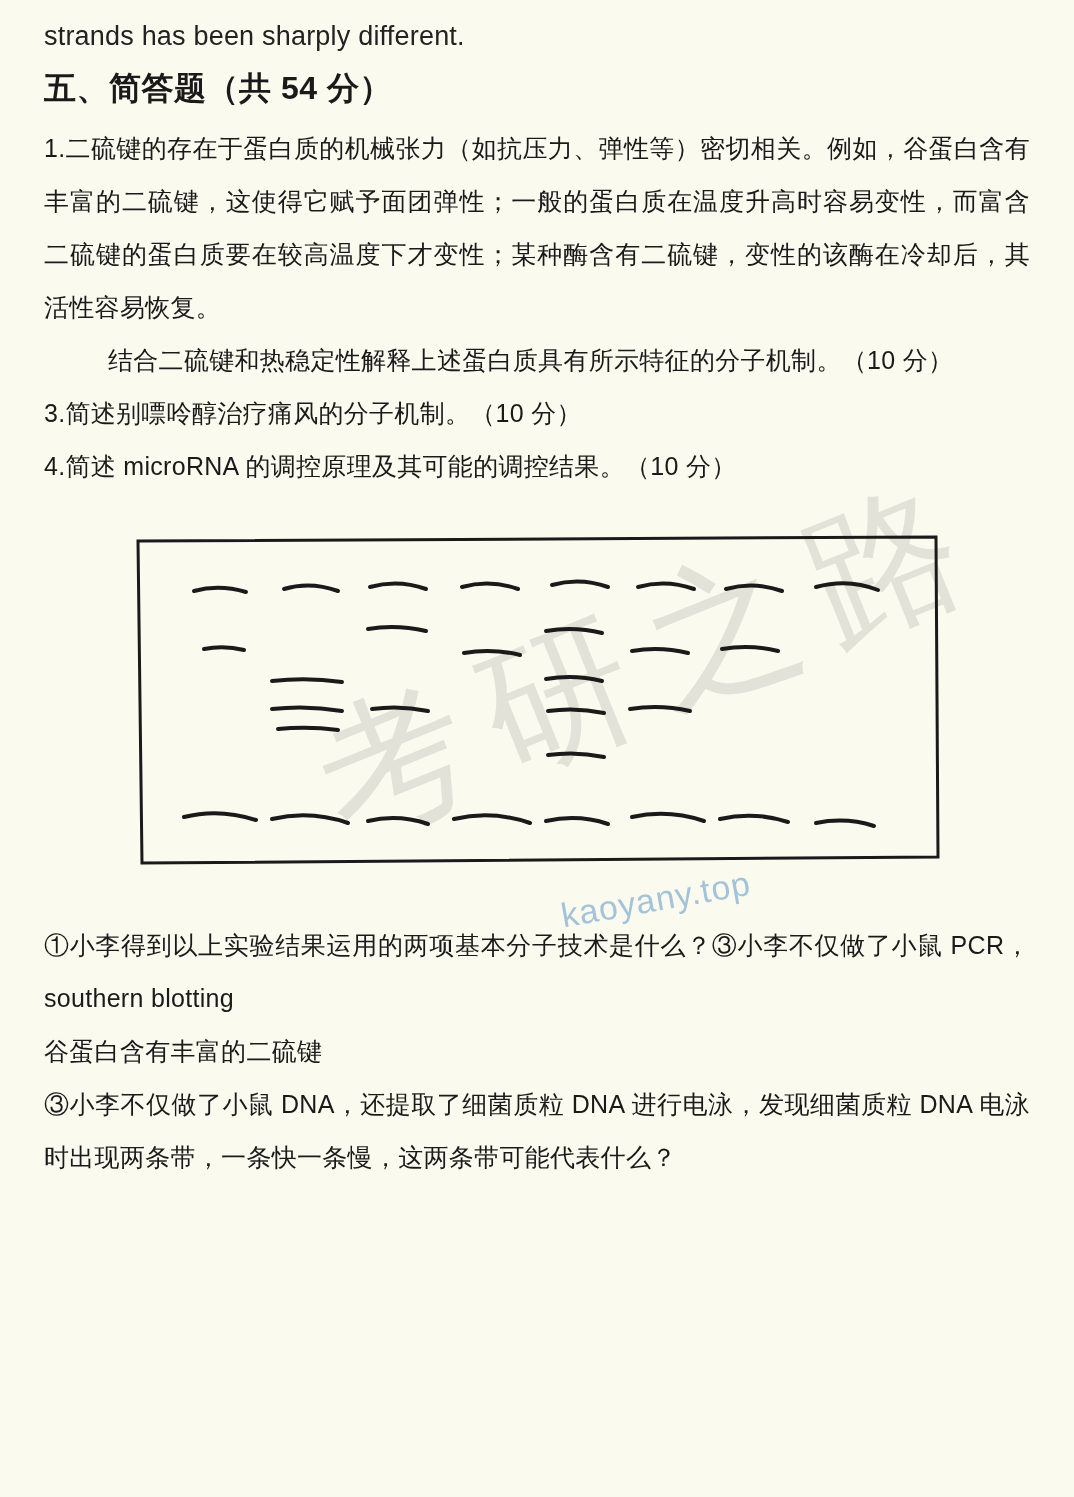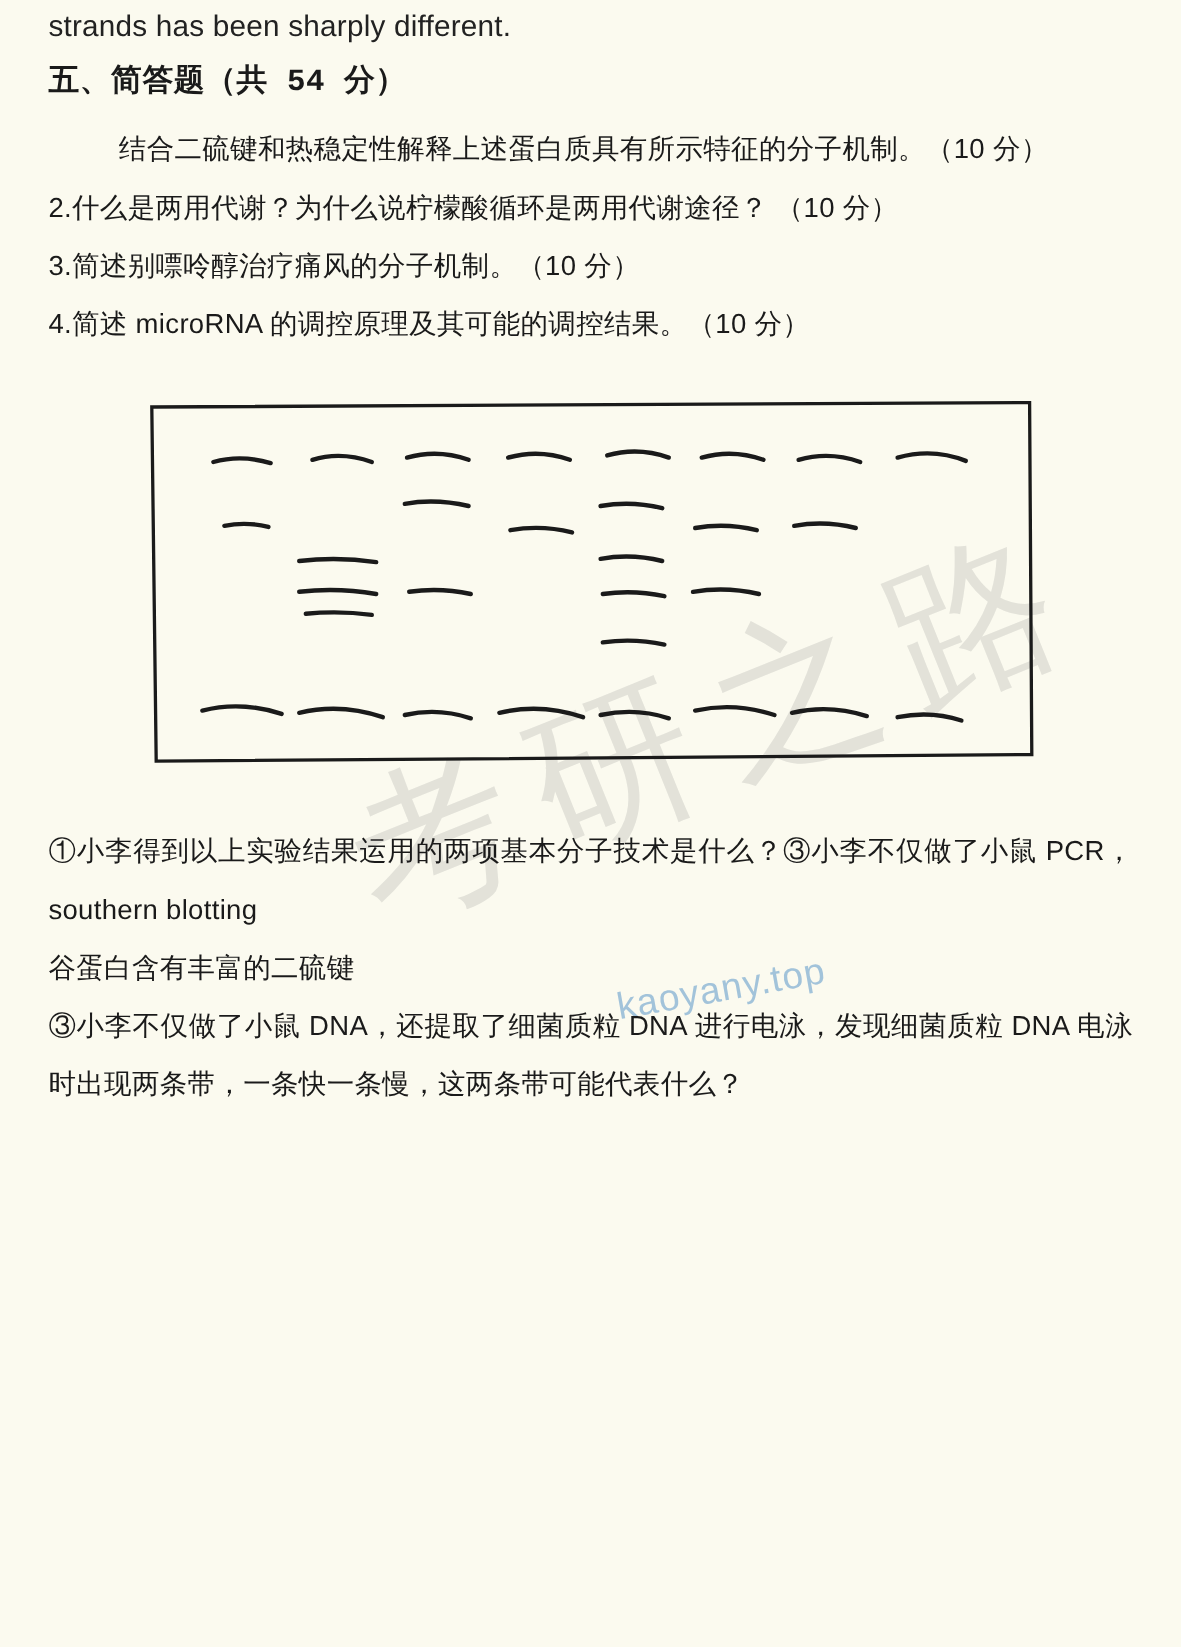--- a/index.html
+++ b/index.html
@@ -19,36 +19,35 @@
     position: relative;
     width: 1074px;
     height: 1497px;
     background: #fbfaef;
     padding: 0;
     box-sizing: border-box;
   }
   .content {
     position: relative;
     z-index: 2;
-    padding: 4px 44px;
+    padding: 16px 44px;
   }
   .line-en {
     font-size: 27px;
     line-height: 40px;
     color: #222;
     margin: 0 0 10px 0;
     letter-spacing: 0.2px;
   }
   .section-title {
-    font-size: 28px;
+    font-size: 32px;
     font-weight: bold;
     line-height: 44px;
     margin: 6px 0 12px 0;
     letter-spacing: 0.5px;
-    font-family: Liberation Mono, monospace;
   }
   .para {
     font-size: 25px;
     line-height: 53px;
     margin: 0;
     text-align: justify;
     letter-spacing: 0.3px;
   }
   .para.indent {
     text-indent: 64px;
@@ -105,24 +104,24 @@
 
   <div class="watermark wm-cn">考研之路</div>
   <div class="watermark wm-url">kaoyany.top</div>
 
   <div class="content">
 
     <p class="line-en">strands has been sharply different.</p>
 
     <h2 class="section-title">五、简答题（共 54 分）</h2>
 
+    <p class="para">1.二硫键的存在于蛋白质的机械张力（如抗压力、弹性等）密切相关。例如，谷蛋白含有丰富的二硫键，这使得它赋予面团弹性；一般的蛋白质在温度升高时容易变性，而富含二硫键的蛋白质要在较高温度下才变性；某种酶含有二硫键，变性的该酶在冷却后，其活性容易恢复。</p>
 
     <p class="para indent">结合二硫键和热稳定性解释上述蛋白质具有所示特征的分子机制。（10 分）</p>
 
-    <p class="q-item">2.什么是两用代谢？为什么说柠檬酸循环是两用代谢途径？ （10 分）</p>
     <p class="q-item">3.简述别嘌呤醇治疗痛风的分子机制。（10 分）</p>
     <p class="q-item">4.简述 microRNA 的调控原理及其可能的调控结果。（10 分）</p>
 
     <div class="gel-wrap">
       <svg class="gel-svg" width="810" height="340" viewBox="0 0 810 340">
         <g fill="none" stroke="#1a1a1a" stroke-width="3" stroke-linecap="round">
           <path d="M6 10 L804 6 L806 326 L10 332 Z"></path>
         </g>
         <g stroke="#1a1a1a" stroke-width="4" stroke-linecap="round" fill="none">
 

